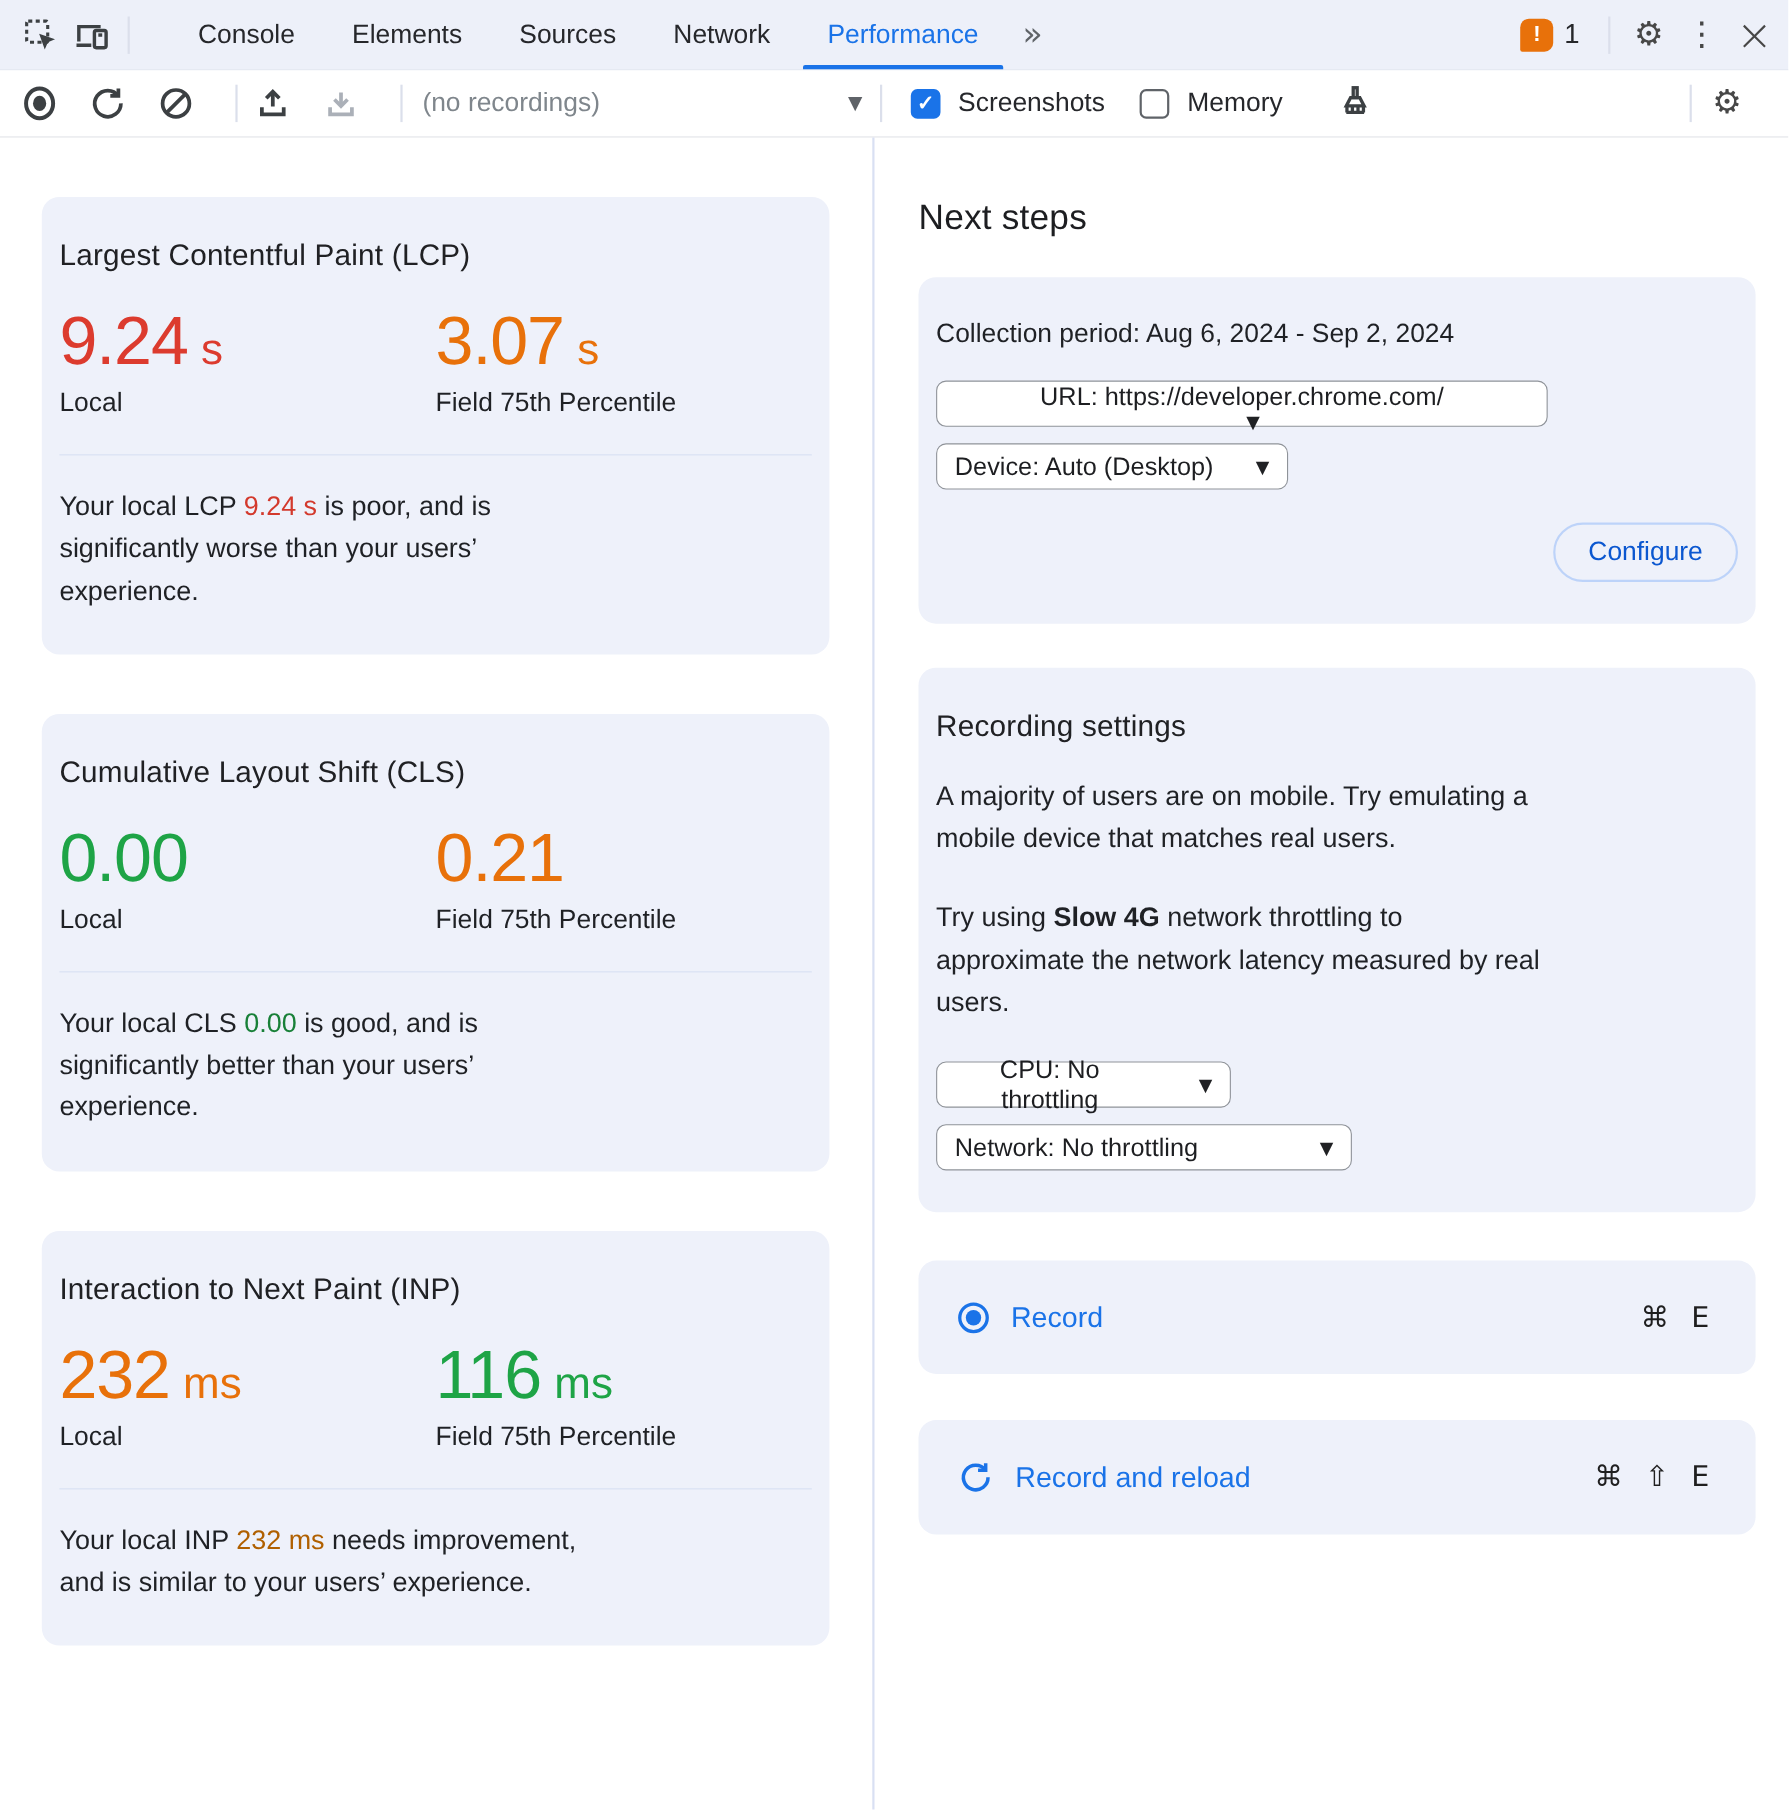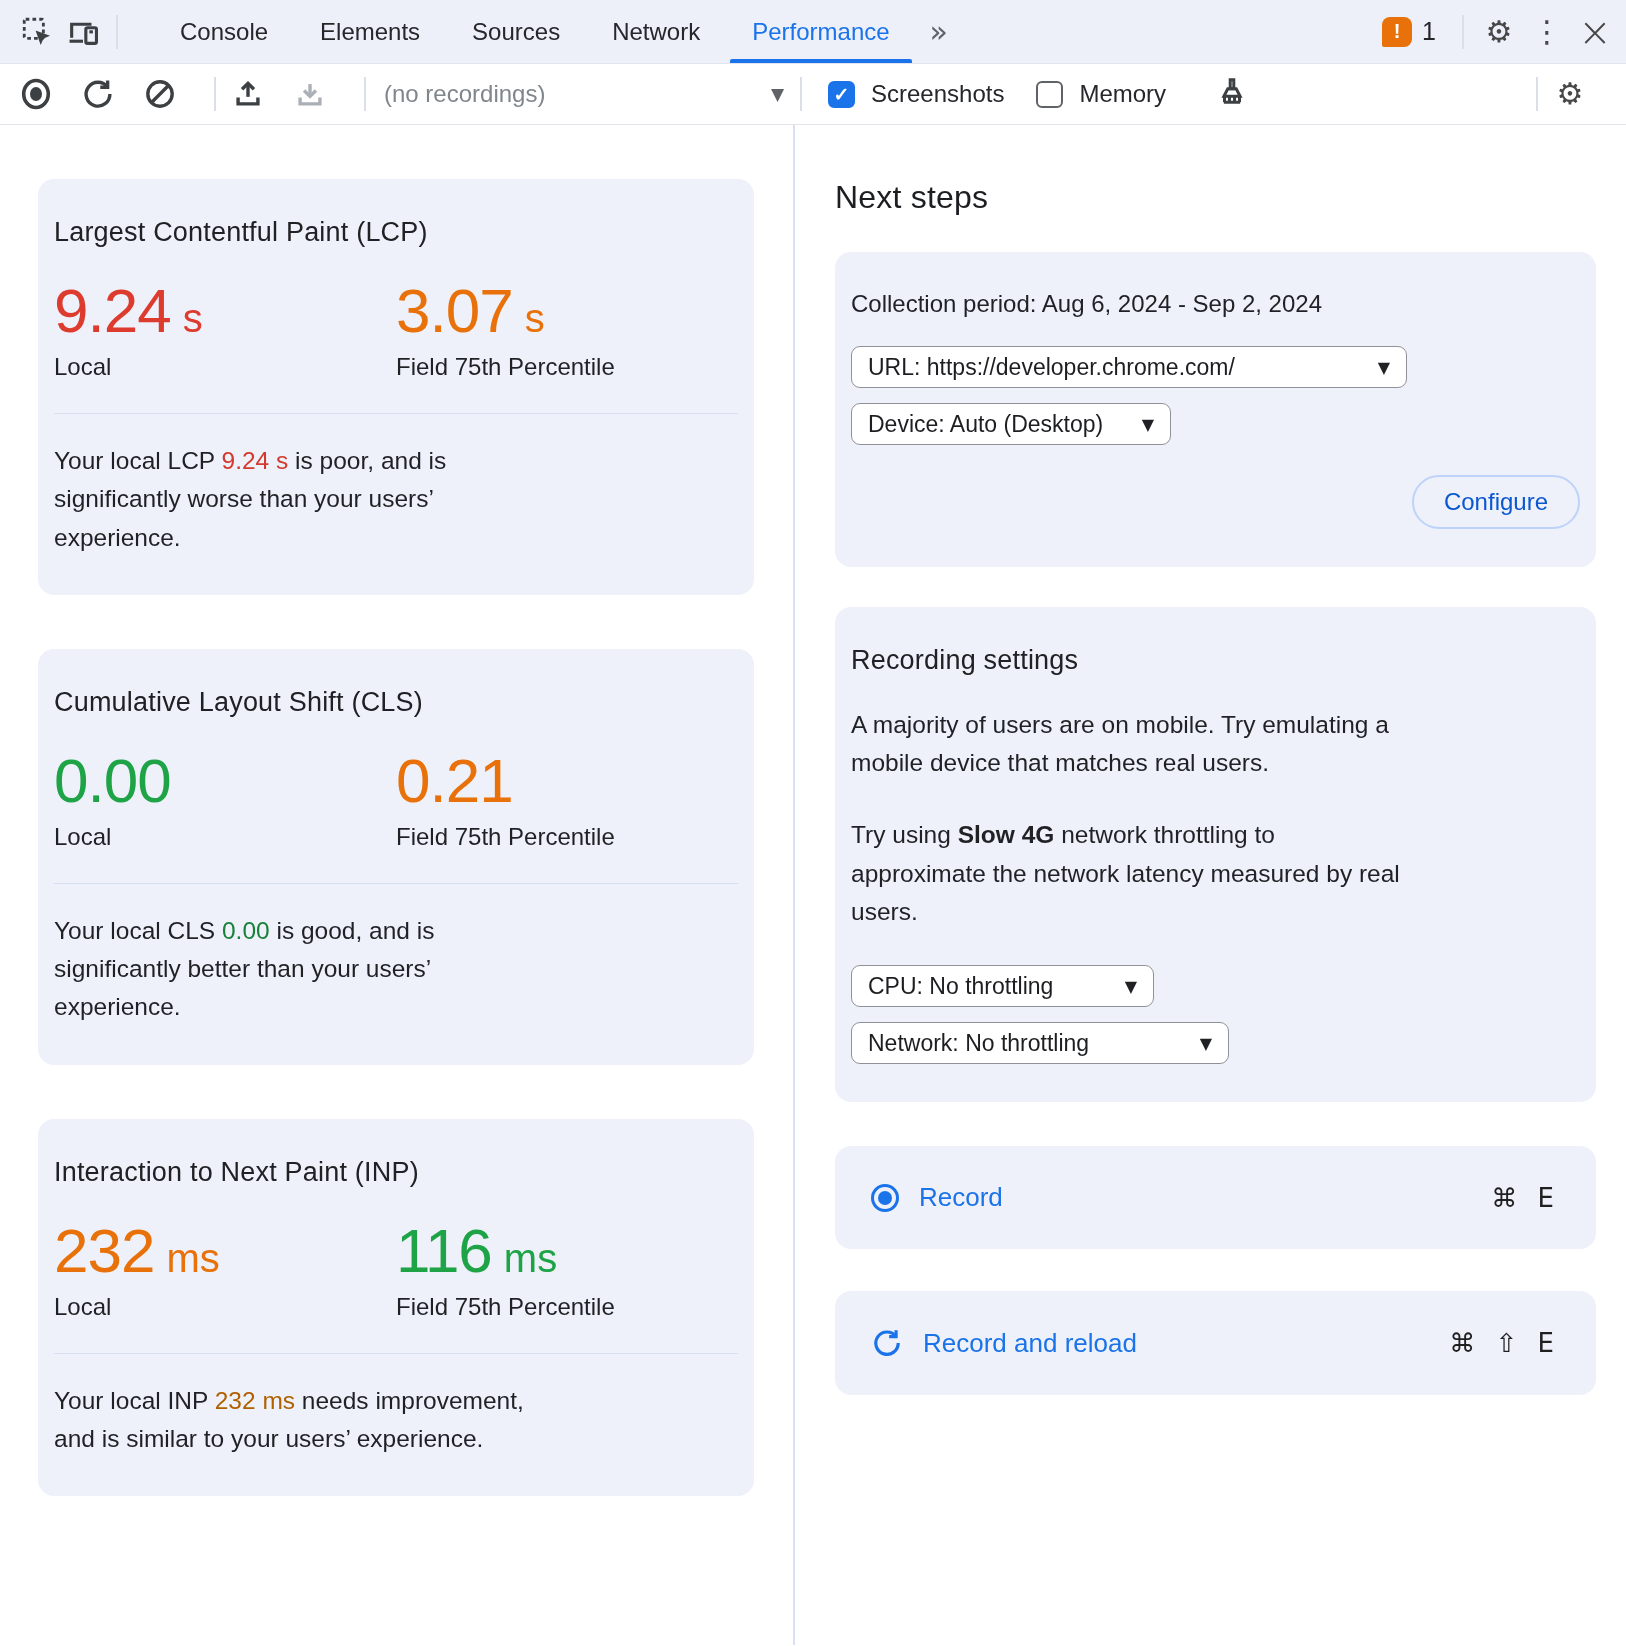--- a/index.html
+++ b/index.html
@@ -115,23 +115,23 @@
   .collection b { font-weight:400; }
   .select {
     display:inline-flex; align-items:center; justify-content:space-between;
     background:#fff; border:1px solid #8f9399; border-radius:9px;
     height:42px; padding: 0 16px 0 16px;
     font-size:23px; color:#1d1e21; cursor:pointer;
     font-family:"Liberation Sans", sans-serif;
   }
   .select .select-arrow { font-size:16px; color:#202124; margin-left:20px; font-family:"DejaVu Sans", sans-serif; }
   .sel-row { margin-bottom:15px; }
-  .w-url { width:556px; }
+  .w-url { width:556px;flex-direction:column; }
   .w-device { width:320px; }
-  .w-cpu { width:303px;gap:29px; }
+  .w-cpu { width:268px;gap:29px; }
   .w-net { width:378px; }
   .cfg-row { text-align:right; margin-top:30px; }
   .pill-btn {
     background:transparent; border:2px solid #bdd3f9; border-radius:100px;
     color:#0b57d0; font-size:24px; font-weight:500;
     padding: 11px 30px; cursor:pointer;
     font-family:"Liberation Sans", sans-serif;
   }
   .rs-para { font-size:24.5px; line-height:1.56; color:#1f2125; max-width:552px; margin-bottom:34px; }
   .rs-para b { font-weight:600; }

